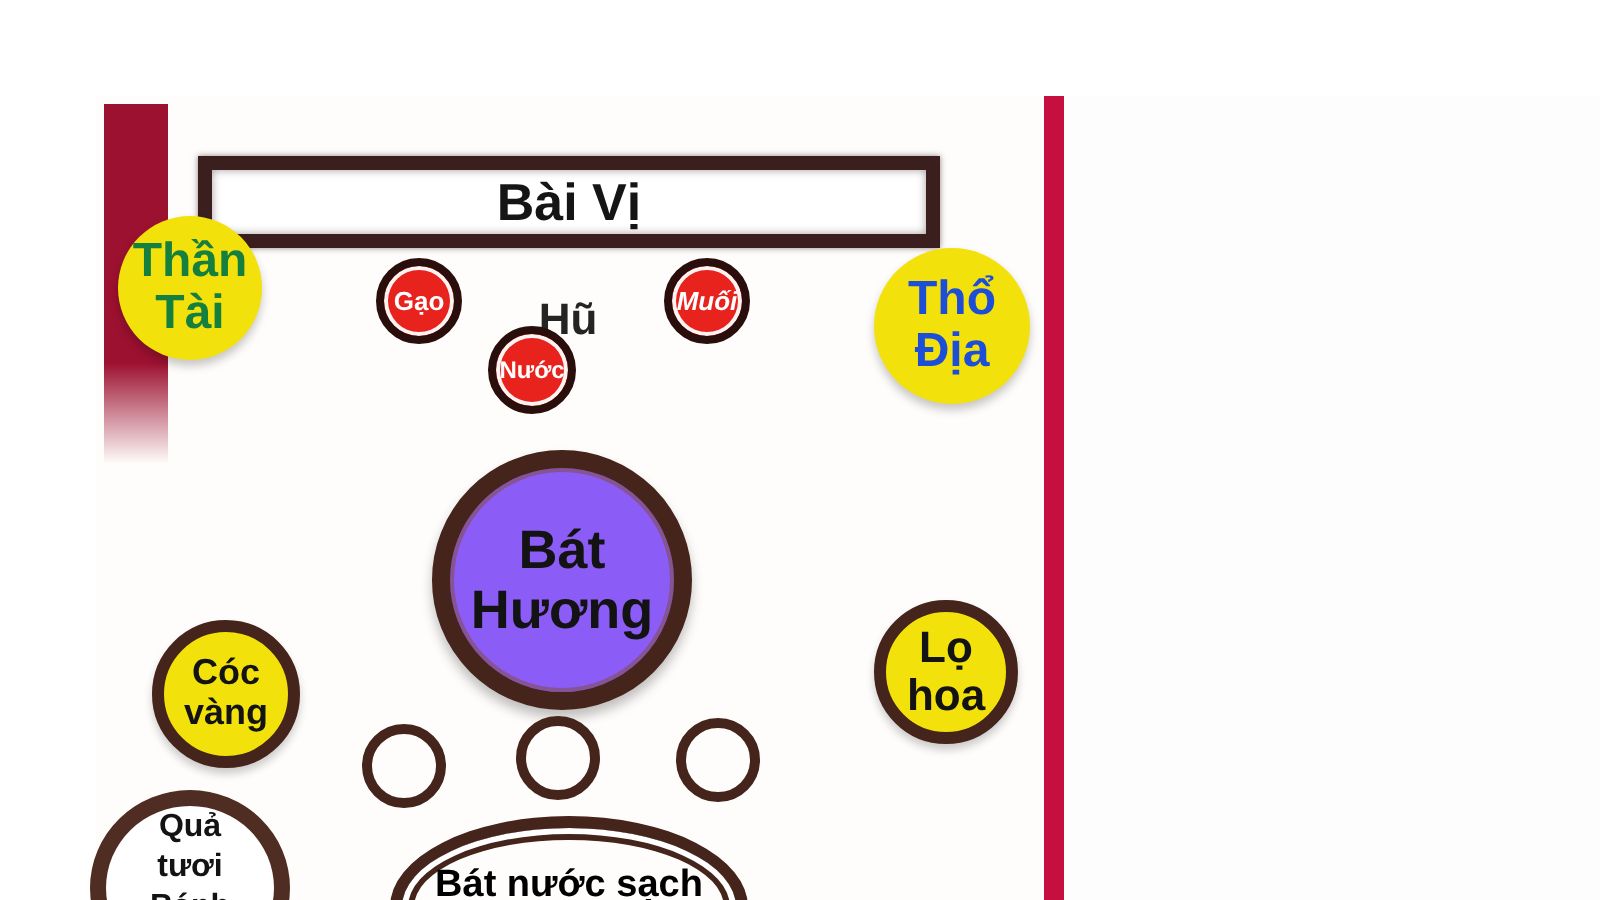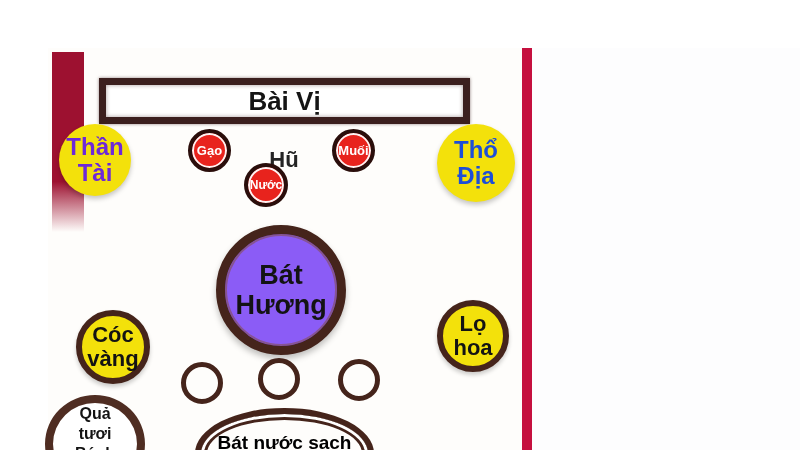--- a/index.html
+++ b/index.html
@@ -16,41 +16,41 @@
   #edge-strip  { left:0; top:0; width:4px; height:180px;
                  background:linear-gradient(to bottom,#9d1130 0%,#9d1130 72%,rgba(157,17,48,0) 100%); }
 
   #baivi-box   { left:47px; top:26px; width:371px; height:39px;
                  border:7px solid #3b1f1e; background:#fff;
                  box-shadow:0 0 3px rgba(59,31,30,.55), inset 0 0 4px rgba(59,31,30,.45);
                  font-size:26px; font-weight:bold; color:#151515; }
 
   .y-circle    { border-radius:50%; background:#f3e10b; font-weight:bold; line-height:1.08;
                  box-shadow:0 3px 5px rgba(0,0,0,.22); }
-  #than-tai-l  { left:7px;  top:72px; width:72px; height:72px; font-size:24px; color:#6d28d9; }
+  #than-tai-l  { left:7px;  top:56px; width:72px; height:72px; font-size:24px; color:#15803d; }
   #tho-dia-l   { left:385px; top:72px; width:78px; height:78px; font-size:24px; color:#1d4ed8; }
 
   #hu-label    { left:203px; top:79px; width:58px; font-size:22px; font-weight:bold; color:#242424; }
 
   .r-circle    { border-radius:50%; background:#e8231d; border:4px solid #2a0e0b;
                  box-shadow:inset 0 0 0 2px rgba(255,255,255,.95);
                  color:#fff; font-weight:bold; font-size:13px; }
   #gao-l       { left:136px; top:77px;  width:43px; height:43px; }
-  #muoi-l      { left:280px; top:77px;  width:43px; height:43px; }
+  #muoi-l      { left:280px; top:77px;  width:43px; height:43px;font-style:italic; }
   #nuoc-l      { left:192px; top:111px; width:44px; height:44px; font-size:12px; }
 
   #bat-huong   { left:164px; top:173px; width:130px; height:130px; border-radius:50%;
                  border:9px solid #45241b; background:#8b5cf6;
                  box-shadow:inset 0 0 0 2px rgba(130,75,45,.5), 0 4px 6px rgba(0,0,0,.25);
                  font-size:27px; font-weight:bold; color:#131313; line-height:1.12; }
 
   .yb-circle   { border-radius:50%; background:#f3e10b; border:6px solid #45241b;
                  font-weight:bold; color:#131313; line-height:1.1;
                  box-shadow:0 3px 4px rgba(0,0,0,.2); }
-  #coc-vang    { left:24px;  top:258px; width:74px; height:74px; font-size:22px; }
+  #coc-vang    { left:24px;  top:258px; width:74px; height:74px; font-size:18px; }
   #lo-hoa      { left:385px; top:248px; width:72px; height:72px; font-size:22px; }
 
   .s-circle    { border-radius:50%; border:5px solid #45241b; background:#fefdfb; }
   #sc1 { left:129px; top:310px; width:39px; height:39px; }
   #sc2 { left:206px; top:306px; width:39px; height:39px; }
   #sc3 { left:286px; top:307px; width:39px; height:39px; }
 
   #qua-tuoi    { left:-7px; top:343px; width:100px; height:98px; border-radius:50%;
                  border:8px solid #4f2d22; background:#fff;
                  font-size:16px; font-weight:bold; color:#131313; line-height:1.25; }

